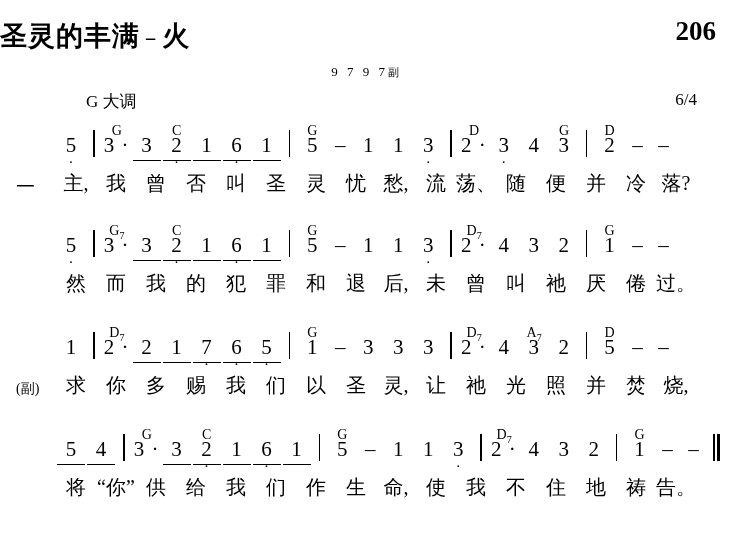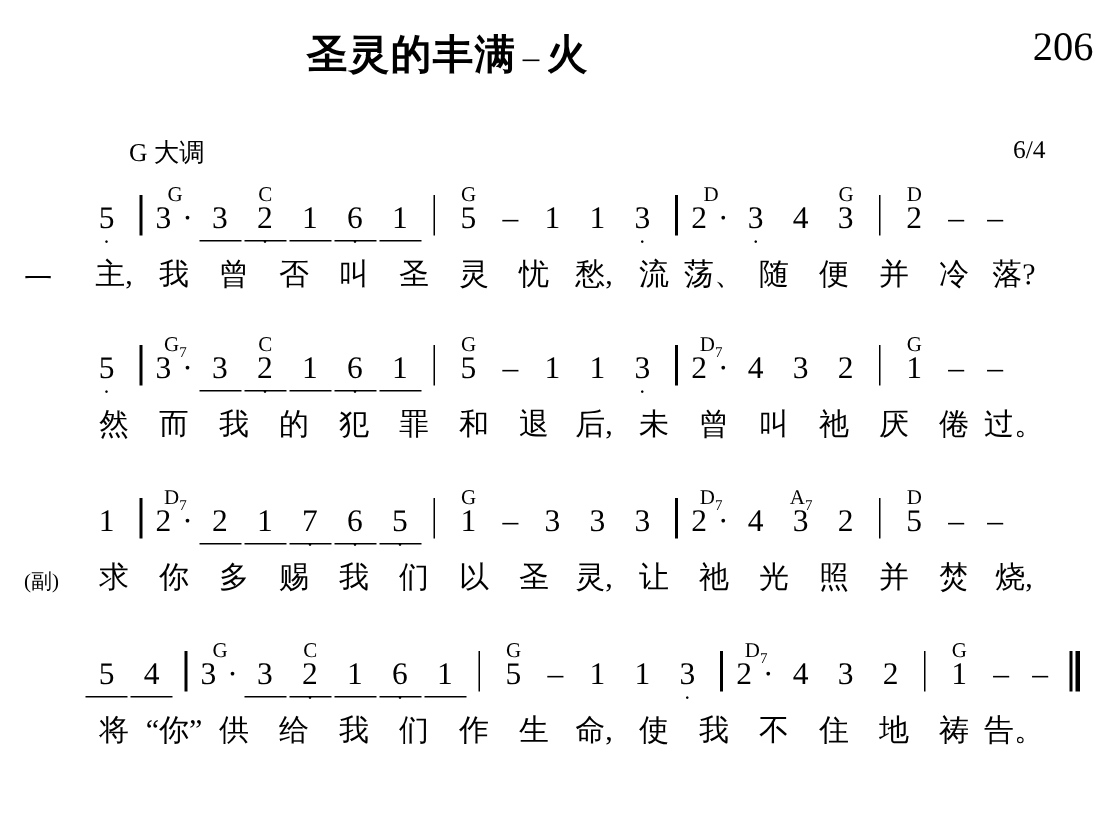--- a/index.html
+++ b/index.html
@@ -17,34 +17,35 @@
   }
   .page {
     position: relative;
     width: 733px;
     height: 549px;
   }
   
   .song-number {
     position: absolute;
     top: 16px;
-    right: 4px;
+    right: 17px;
     font-size: 27px;
-    font-weight: normal;
+    font-weight: bold;
     font-family: "Liberation Serif", serif;
   }
   .title {
     position: absolute;
     top: 18px;
     left: 0;
     width: 597px;
-    text-align: center;
+    text-align: left;
     font-size: 27px;
     font-weight: bold;
     letter-spacing: 1px;
+    font-family: Liberation Mono, monospace;
   }
   .title .dash {
     font-weight: normal;
     font-size: 22px;
     padding: 0 4px;
   }
   .meter {
     position: absolute;
     top: 64px;
     left: 0;
@@ -201,20 +202,23 @@
 <body>
 
 <div class="page">
 
   <div class="song-number">206</div>
 
   <div class="title">
     <span>圣灵的丰满</span><span class="dash">–</span><span>火</span>
   </div>
 
+  <div class="meter">
+    <span>9 7 9 7</span><span class="sub">副</span>
+  </div>
 
   <div class="key">G 大调</div>
   <div class="timesig">6/4</div>
 
   <div class="system sys1">
     <div class="verse-mark" style="top:54px;">一</div>
     <div class="notes-row"><span class="note" style="width: 30px;"><span class="num">5</span><span class="dotlow">·</span></span><span class="bar"></span><span class="note" style="width: 30px;"><span class="chord">G</span><span class="num" style="letter-spacing: 1px;">3 ·</span></span><span class="note beam" style="width: 30px;"><span class="num">3</span></span><span class="note beam" style="width: 30px;"><span class="chord">C</span><span class="num">2</span><span class="dotlow">·</span></span><span class="note beam" style="width: 30px;"><span class="num">1</span></span><span class="note beam" style="width: 30px;"><span class="num">6</span><span class="dotlow">·</span></span><span class="note beam" style="width: 30px;"><span class="num">1</span></span><span class="bar"></span><span class="note" style="width: 30px;"><span class="chord">G</span><span class="num">5</span></span><span class="note" style="width: 26px;"><span class="num">–</span></span><span class="note" style="width: 30px;"><span class="num">1</span></span><span class="note" style="width: 30px;"><span class="num">1</span></span><span class="note" style="width: 30px;"><span class="num">3</span><span class="dotlow">·</span></span><span class="bar"></span><span class="note" style="width: 30px;"><span class="chord">D</span><span class="num" style="letter-spacing: 1px;">2 ·</span></span><span class="note" style="width: 30px;"><span class="num">3</span><span class="dotlow">·</span></span><span class="note" style="width: 30px;"><span class="num">4</span></span><span class="note" style="width: 30px;"><span class="chord">G</span><span class="num">3</span></span><span class="bar"></span><span class="note" style="width: 30px;"><span class="chord">D</span><span class="num">2</span></span><span class="note" style="width: 26px;"><span class="num">–</span></span><span class="note" style="width: 26px;"><span class="num">–</span></span></div>
     <div class="lyrics-row"><span class="lyr" style="width: 40px;">主,</span><span class="lyr" style="width: 40px;">我</span><span class="lyr" style="width: 40px;">曾</span><span class="lyr" style="width: 40px;">否</span><span class="lyr" style="width: 40px;">叫</span><span class="lyr" style="width: 40px;">圣</span><span class="lyr" style="width: 40px;">灵</span><span class="lyr" style="width: 40px;">忧</span><span class="lyr" style="width: 40px;">愁,</span><span class="lyr" style="width: 40px;">流</span><span class="lyr" style="width: 40px;">荡、</span><span class="lyr" style="width: 40px;">随</span><span class="lyr" style="width: 40px;">便</span><span class="lyr" style="width: 40px;">并</span><span class="lyr" style="width: 40px;">冷</span><span class="lyr" style="width: 40px;">落?</span></div>
   </div>
 

